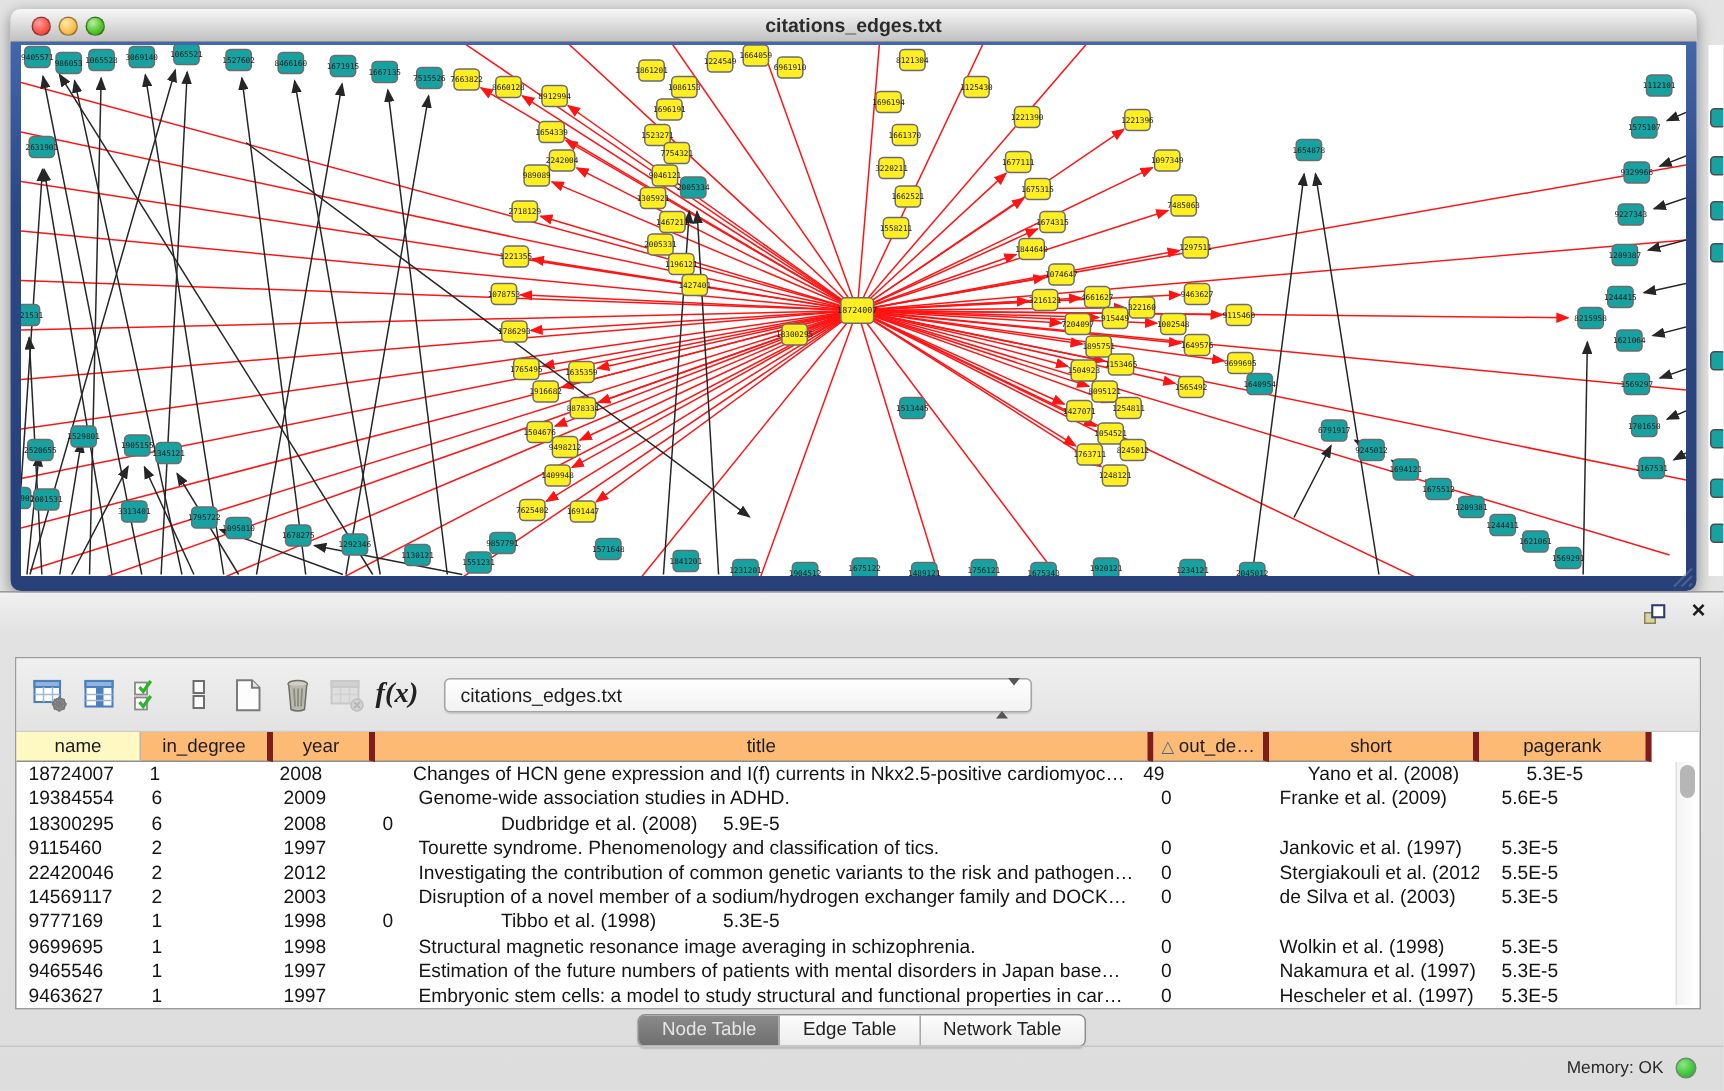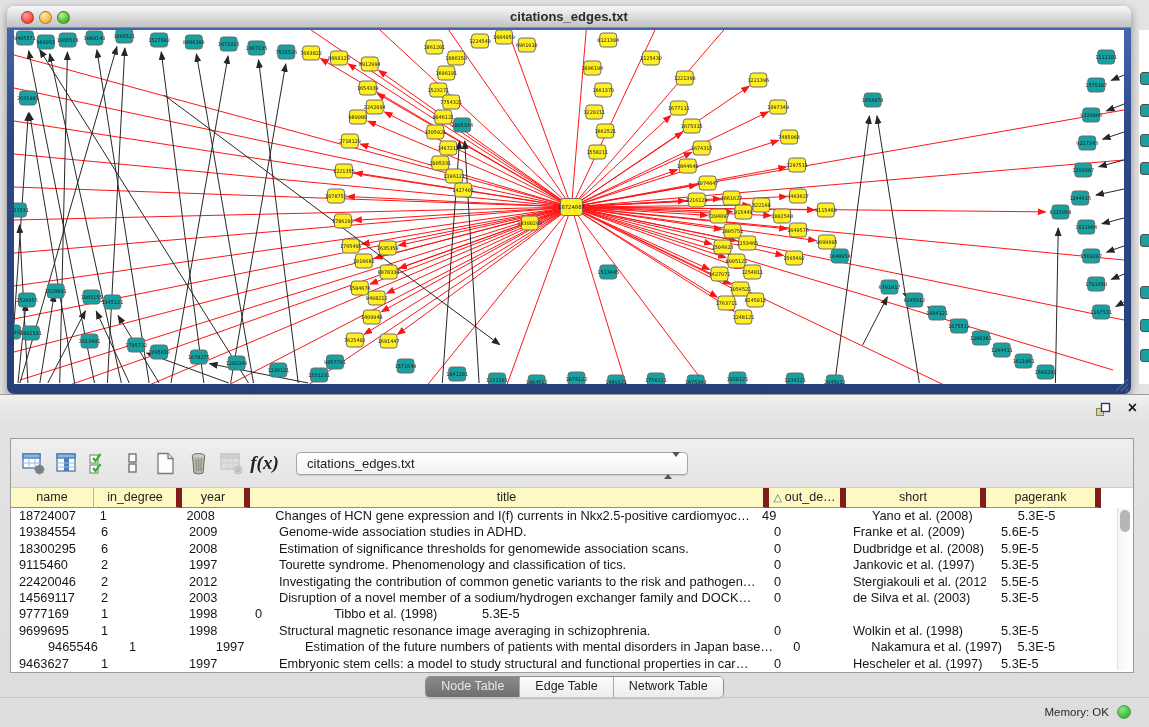--- a/index.html
+++ b/index.html
@@ -48,21 +48,21 @@
     border:1px solid #a5a5a5; border-radius:4px; box-shadow:0 1px 1px rgba(0,0,0,.12); cursor:pointer; }
   .combo-text { position:absolute; left:10px; top:3px; font-size:13px; color:#1d1d1d; }
   .combo-arrows { position:absolute; right:7px; top:4px; }
   .combo-arrows .up { width:0; height:0; border-left:4px solid transparent; border-right:4px solid transparent;
     border-bottom:5px solid #555; margin-bottom:3px; }
   .combo-arrows .dn { width:0; height:0; border-left:4px solid transparent; border-right:4px solid transparent;
     border-top:5px solid #555; }
 
   .grid-head { position:absolute; left:0; top:49px; height:20px; display:flex; }
   .th { height:20px; font-size:12.5px; color:#1d1d1d; text-align:center; line-height:19px;
-    background:#fef9c3; border-right:6px solid #7f1d1d; border-bottom:1px solid #8e8e8e;
+    background:#fdba74; border-right:4px solid #7f1d1d; border-bottom:1px solid #8e8e8e;
     overflow:hidden; white-space:nowrap; cursor:pointer; }
   .th.first { background:#fef9c3; border-right:1px solid #b5b5b5; }
   .sort-tri { font-size:11px; color:#3c6e8f; margin-right:3px; }
   .grid-body { position:absolute; left:0; top:69px; width:1105px; height:164px; overflow:hidden; }
   .tr { display:flex; height:16.4px; }
   .td { font-size:12.8px; line-height:16.4px; color:#151515; white-space:nowrap; overflow:hidden; }
 
   .vscroll { position:absolute; right:2px; top:69px; width:14px; height:162px;
     background:linear-gradient(90deg,#f4f4f4,#ffffff); border-left:1px solid #e0e0e0; }
   .vthumb { position:absolute; left:2px; top:2px; width:10px; height:22px; background:#b6b6b6; border-radius:6px; }
@@ -617,21 +617,20 @@
           <div class="td" style="width: 68px; padding-left: 7px;">2009</div>
           <div class="td" style="width: 519px; padding-left: 29px;">Genome-wide association studies in ADHD.</div>
           <div class="td" style="width: 77px; padding-left: 5px;">0</div>
           <div class="td" style="width: 140px; padding-left: 7px;">Franke et al. (2009)</div>
           <div class="td" style="width: 115px; padding-left: 15px;">5.6E-5</div>
         </div>
         <div class="tr">
           <div class="td" style="width: 83px; padding-left: 8px;">18300295</div>
           <div class="td" style="width: 88px; padding-left: 7px;">6</div>
           <div class="td" style="width: 68px; padding-left: 7px;">2008</div>
-          <div class="td" style="width: 519px; padding-left: 29px;">Estimation of significance thresholds for genomewide association scans.</div>
           <div class="td" style="width: 77px; padding-left: 5px;">0</div>
           <div class="td" style="width: 140px; padding-left: 7px;">Dudbridge et al. (2008)</div>
           <div class="td" style="width: 115px; padding-left: 15px;">5.9E-5</div>
         </div>
         <div class="tr">
           <div class="td" style="width: 83px; padding-left: 8px;">9115460</div>
           <div class="td" style="width: 88px; padding-left: 7px;">2</div>
           <div class="td" style="width: 68px; padding-left: 7px;">1997</div>
           <div class="td" style="width: 519px; padding-left: 29px;">Tourette syndrome. Phenomenology and classification of tics.</div>
           <div class="td" style="width: 77px; padding-left: 5px;">0</div>
@@ -667,21 +666,21 @@
         <div class="tr">
           <div class="td" style="width: 83px; padding-left: 8px;">9699695</div>
           <div class="td" style="width: 88px; padding-left: 7px;">1</div>
           <div class="td" style="width: 68px; padding-left: 7px;">1998</div>
           <div class="td" style="width: 519px; padding-left: 29px;">Structural magnetic resonance image averaging in schizophrenia.</div>
           <div class="td" style="width: 77px; padding-left: 5px;">0</div>
           <div class="td" style="width: 140px; padding-left: 7px;">Wolkin et al. (1998)</div>
           <div class="td" style="width: 115px; padding-left: 15px;">5.3E-5</div>
         </div>
         <div class="tr">
-          <div class="td" style="width: 83px; padding-left: 8px; margin-left: 29px;">9465546</div>
+          <div class="td" style="width: 83px; padding-left: 8px;">9465546</div>
           <div class="td" style="width: 88px; padding-left: 7px;">1</div>
           <div class="td" style="width: 68px; padding-left: 7px;">1997</div>
           <div class="td" style="width: 519px; padding-left: 29px;">Estimation of the future numbers of patients with mental disorders in Japan base…</div>
           <div class="td" style="width: 77px; padding-left: 5px;">0</div>
           <div class="td" style="width: 140px; padding-left: 7px;">Nakamura et al. (1997)</div>
           <div class="td" style="width: 115px; padding-left: 15px;">5.3E-5</div>
         </div>
         <div class="tr">
           <div class="td" style="width: 83px; padding-left: 8px;">9463627</div>
           <div class="td" style="width: 88px; padding-left: 7px;">1</div>

